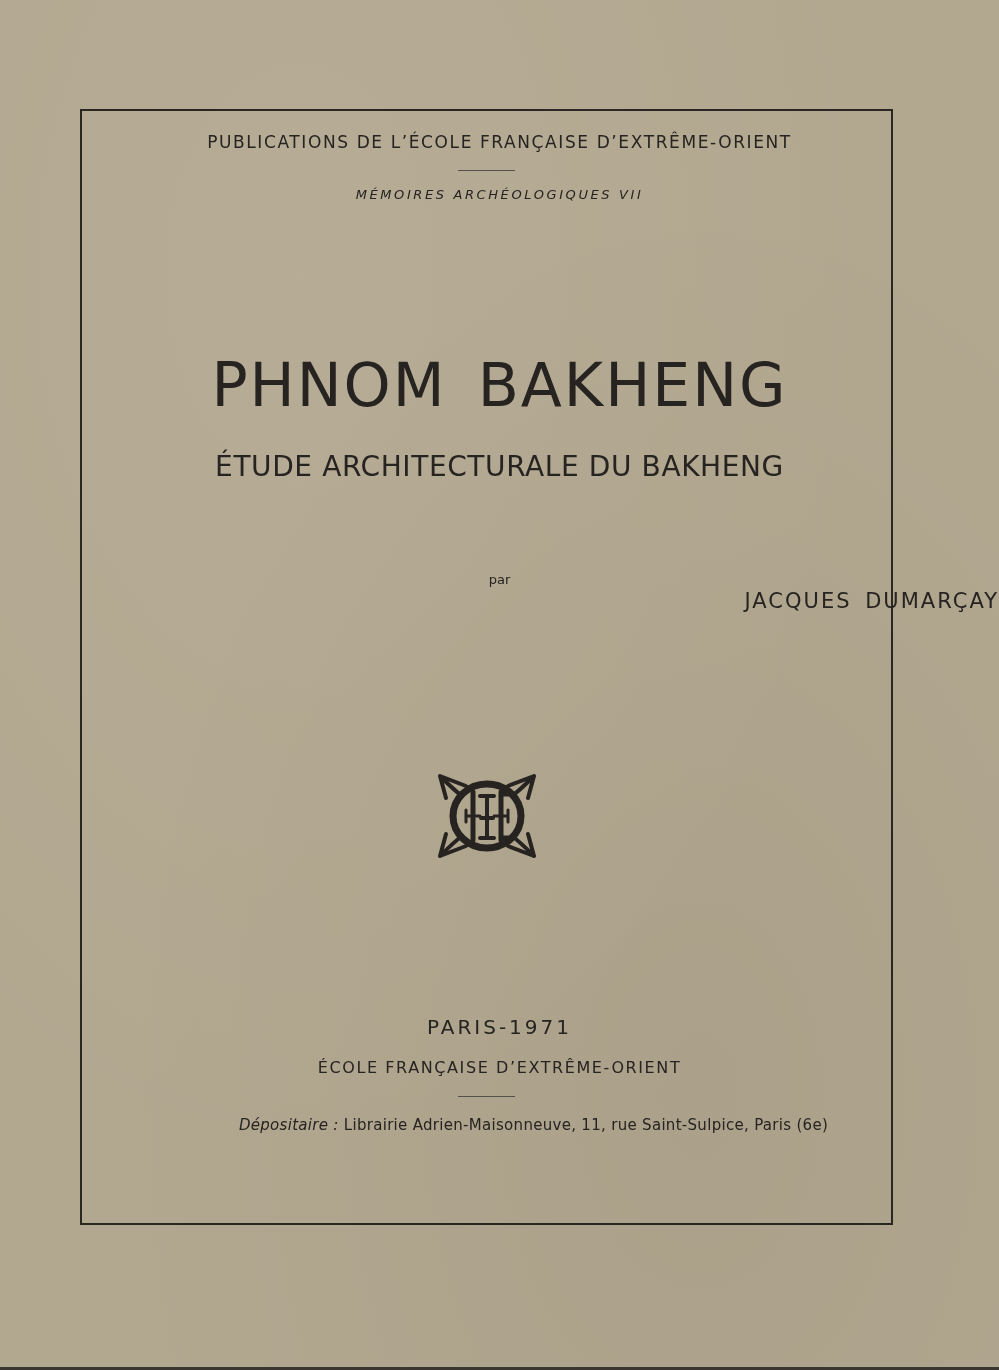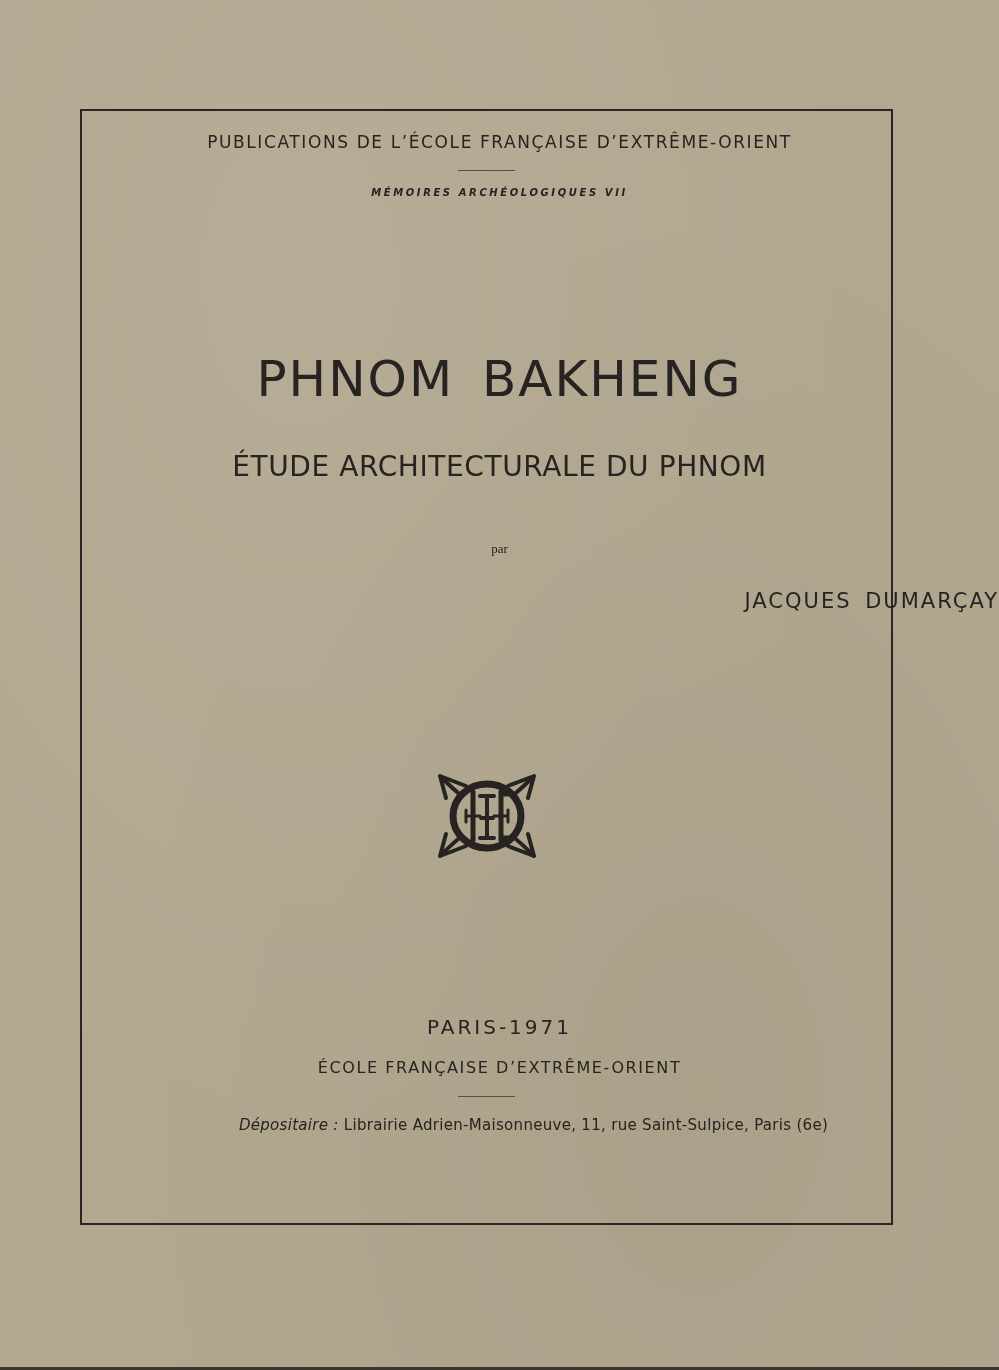--- a/index.html
+++ b/index.html
@@ -14,43 +14,43 @@
   }
   .frame {
     position: absolute; left: 80px; top: 109px; width: 813px; height: 1116px;
     border: 2px solid #2a2622; box-sizing: border-box;
   }
   .line { position: absolute; left: 0; width: 999px; text-align: center; white-space: nowrap; }
   .series { top: 132px; font-size: 17px; letter-spacing: 1.6px; }
   .rule { position: absolute; height: 1px; background: #55504a; width: 57px; left: 458px; }
   .rule1 { top: 170px; }
   .rule2 { top: 1096px; }
-  .memoires { top: 187px; font-size: 10px; font-style: italic; letter-spacing: 2.6px; font-weight: bold; }
-  .title { top: 350px; font-size: 50px; letter-spacing: 2px; word-spacing: 10px; }
+  .memoires { top: 187px; font-size: 13px; font-style: italic; letter-spacing: 2.6px; }
+  .title { top: 350px; font-size: 60px; letter-spacing: 2px; word-spacing: 10px; }
   .subtitle { top: 450px; font-size: 28px; letter-spacing: 0.6px; }
-  .par { top: 541px; font-size: 13px; font-family: Liberation Serif, serif; }
+  .par { top: 572px; font-size: 13px; }
   .author { top: 589px; font-size: 21px; letter-spacing: 2px; word-spacing: 5px; text-align: right; }
   .logo { position: absolute; left: 436px; top: 772px; width: 102px; height: 88px; }
   .place { top: 1015px; font-size: 20px; letter-spacing: 3px; text-align: center; }
   .publisher { top: 1058px; font-size: 16px; letter-spacing: 1.6px; }
   .depositaire { top: 1116px; font-size: 15px; letter-spacing: 0.3px; padding-left: 34px; }
   .depositaire em { font-style: italic; }
   .scanline { position: absolute; left: 0; top: 1367px; width: 999px; height: 3px; background: #3c3630; }
 </style>
 </head>
 <body>
 
 <div class="frame"></div>
 
 <div class="line series">PUBLICATIONS DE L’ÉCOLE FRANÇAISE D’EXTRÊME-ORIENT</div>
 <div class="rule rule1"></div>
 <div class="line memoires">MÉMOIRES ARCHÉOLOGIQUES VII</div>
 
 <div class="line title">PHNOM BAKHENG</div>
-<div class="line subtitle">ÉTUDE ARCHITECTURALE DU PHNOM</div>
+<div class="line subtitle">ÉTUDE ARCHITECTURALE DU BAKHENG</div>
 <div class="line par">par</div>
 <div class="line author">JACQUES DUMARÇAY</div>
 
 <svg class="logo" viewBox="0 0 102 88">
   <g fill="none" stroke="#262320" stroke-linecap="round">
 
     <ellipse cx="51" cy="44" rx="34" ry="32" stroke-width="7"></ellipse>
 
     <path d="M4 4 L30 14 M4 4 L10 26 M4 4 Q 18 18 26 24" stroke-width="4"></path>
     <path d="M98 4 L72 14 M98 4 L92 26 M98 4 Q 84 18 76 24" stroke-width="4"></path>

